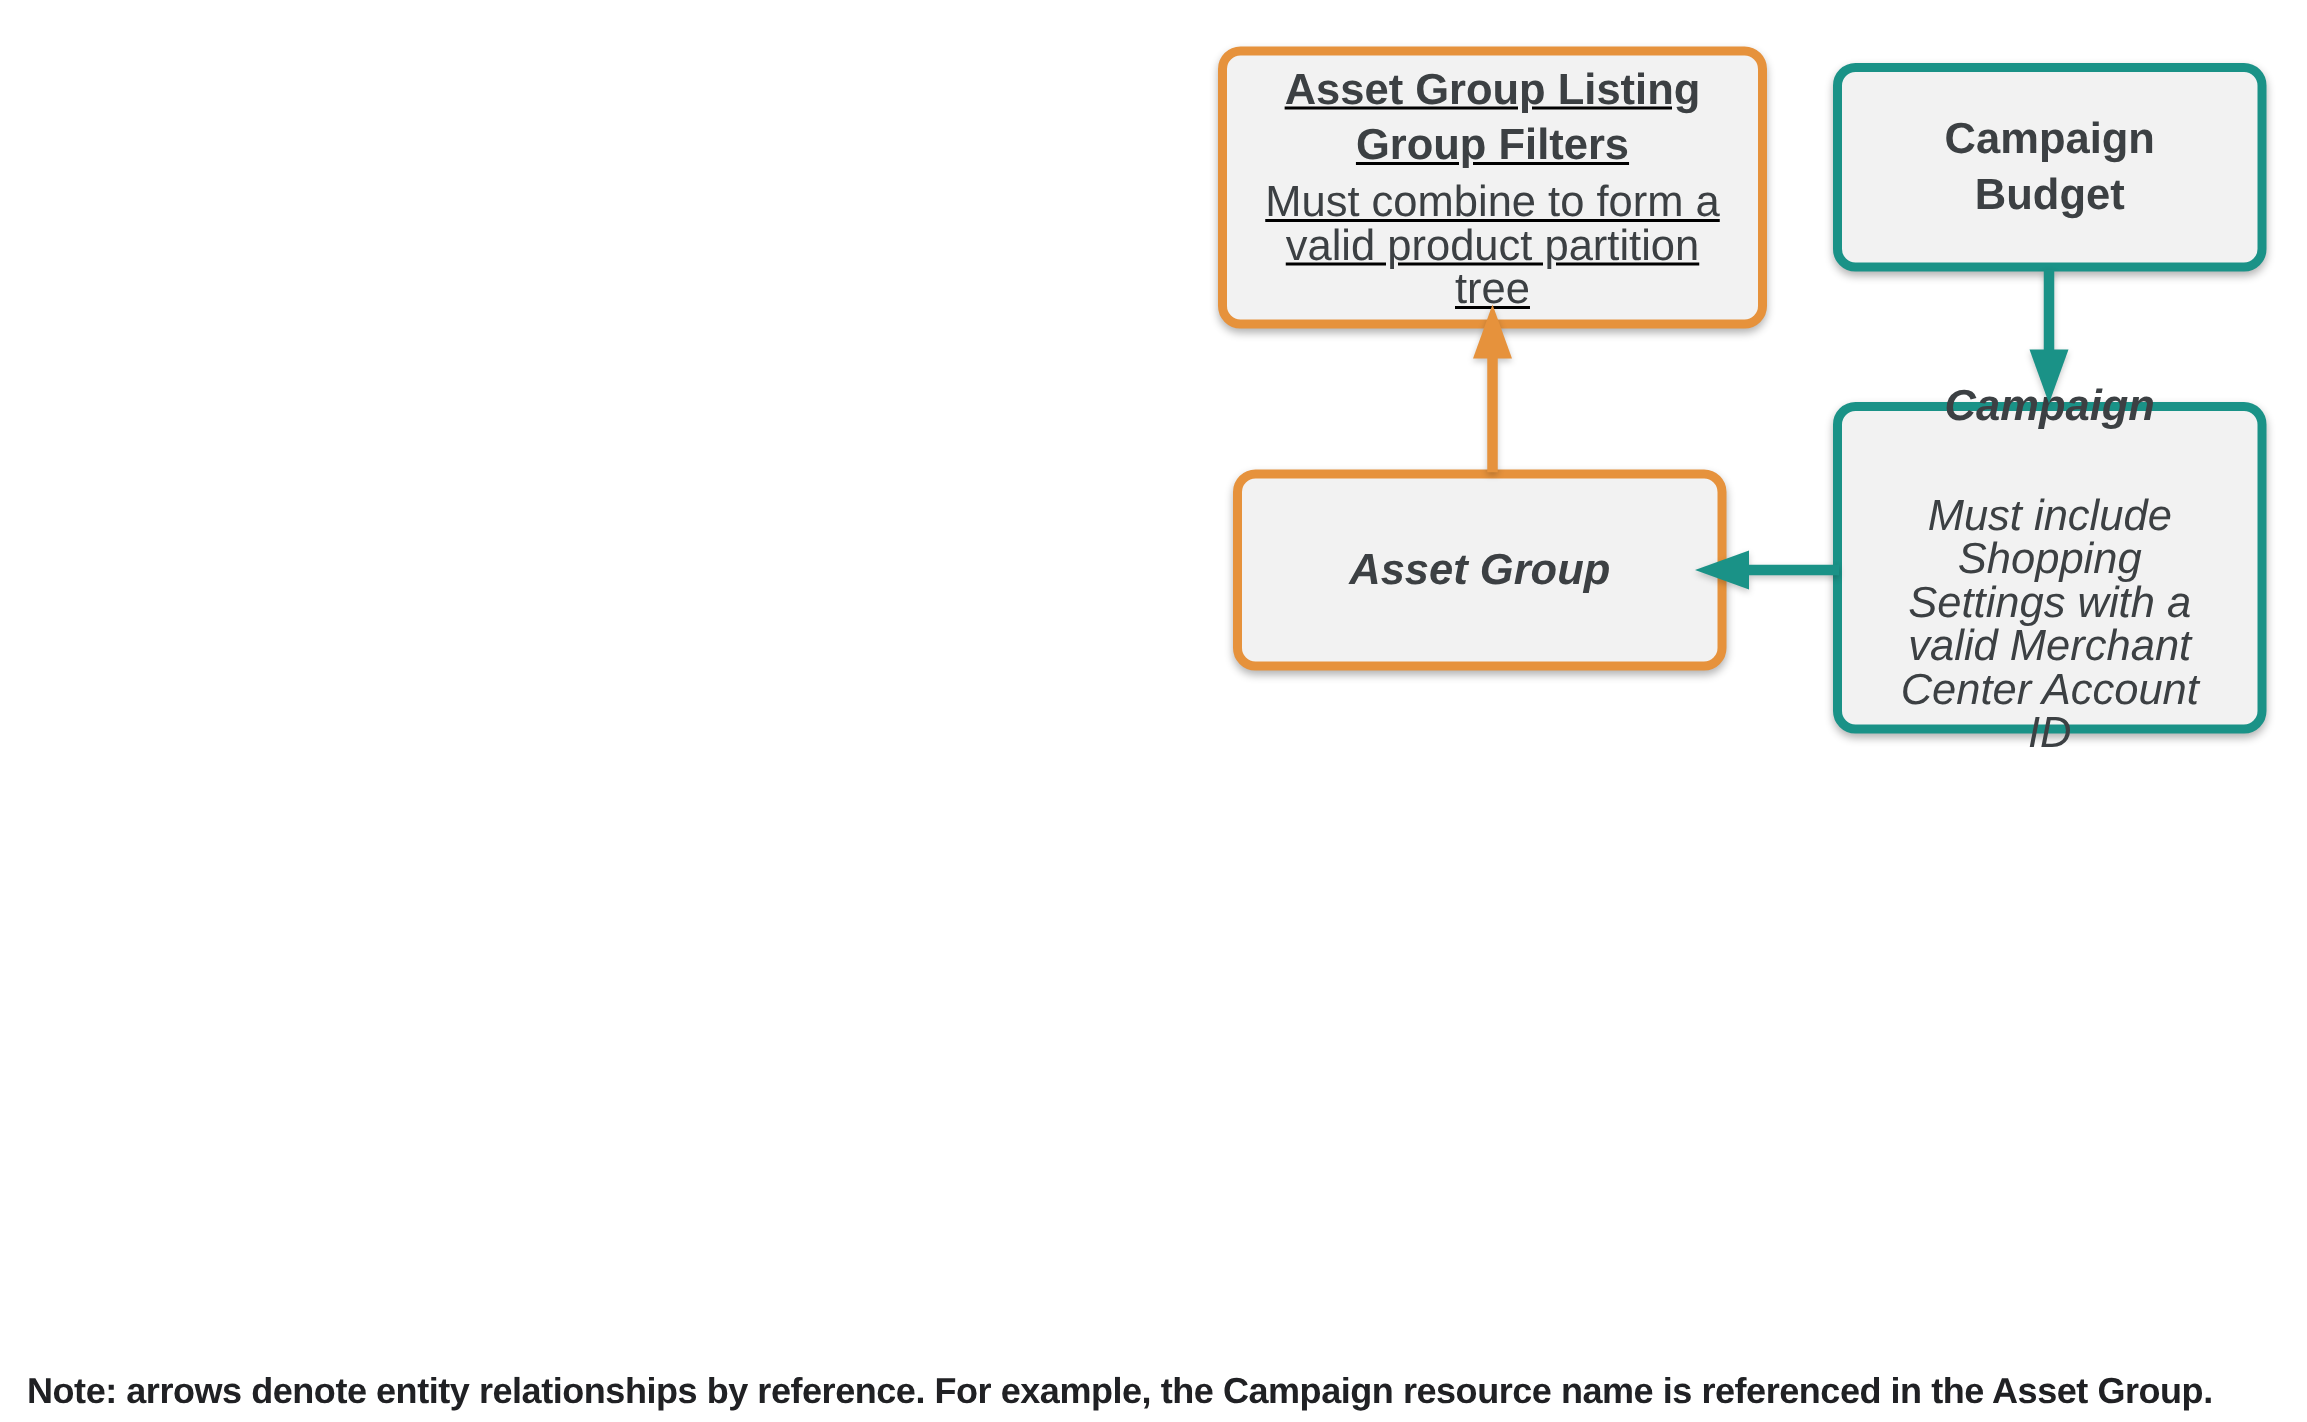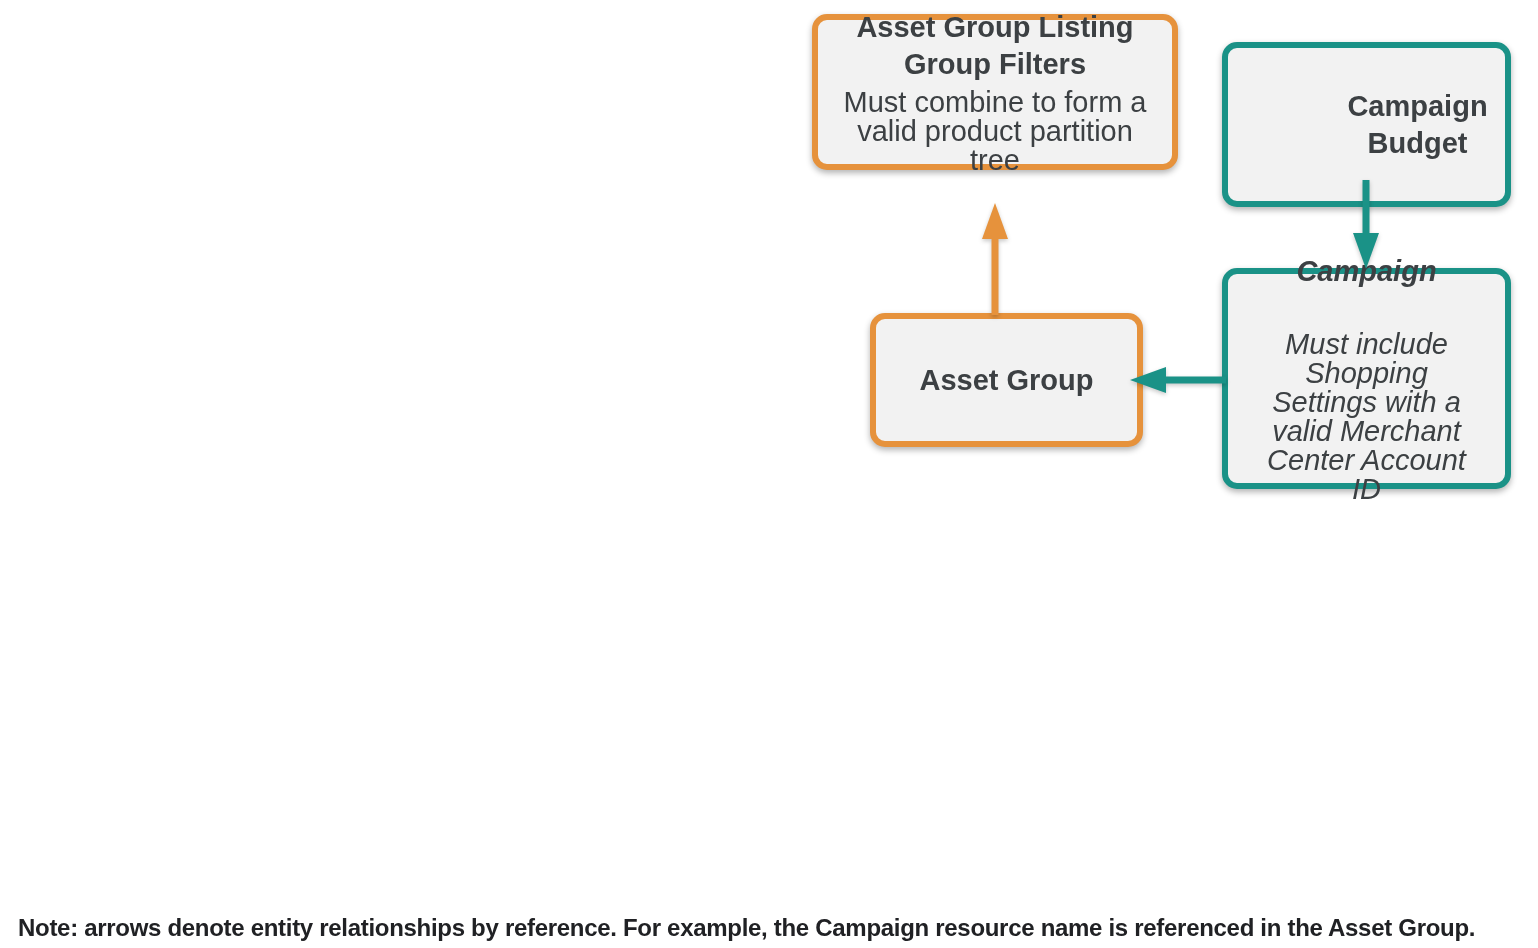--- a/index.html
+++ b/index.html
@@ -38,27 +38,27 @@
     color:var(--node-text);
   }
   .node__subtitle{
     font-size:29px;
     line-height:29px;
     color:var(--node-text);
     margin-top:5px;
   }
 
   
-  .node--filters{left:812px;top:14px;width:366px;height:156px;}
+  .node--filters{left:812px;top:31px;width:366px;height:188px;text-decoration:underline;}
   .node--filters .node__subtitle{max-width:310px;}
-  .node--budget{left:1222px;top:42px;width:289px;height:165px;align-items:flex-end;}
+  .node--budget{left:1222px;top:42px;width:289px;height:139px;}
   .node--budget .node__title{max-width:175px;}
   .node--campaign{left:1222px;top:268px;width:289px;height:221px;font-style:italic;}
   .node--campaign .node__subtitle{max-width:212px;margin-top:40px;}
-  .node--asset-group{left:870px;top:313px;width:273px;height:134px;}
+  .node--asset-group{left:822px;top:313px;width:329px;height:134px;font-style:italic;}
 
   .edge{position:absolute;filter:drop-shadow(0 2px 2px rgba(0,0,0,0.22));}
   .edge--up{left:975px;top:202px;}
   .edge--down{left:1346px;top:180px;}
   .edge--left{left:1129px;top:360px;}
   .edge-orange line{stroke:var(--orange);}
   .edge-orange polygon{fill:var(--orange);}
   .edge-teal line{stroke:var(--teal);}
   .edge-teal polygon{fill:var(--teal);}
 

